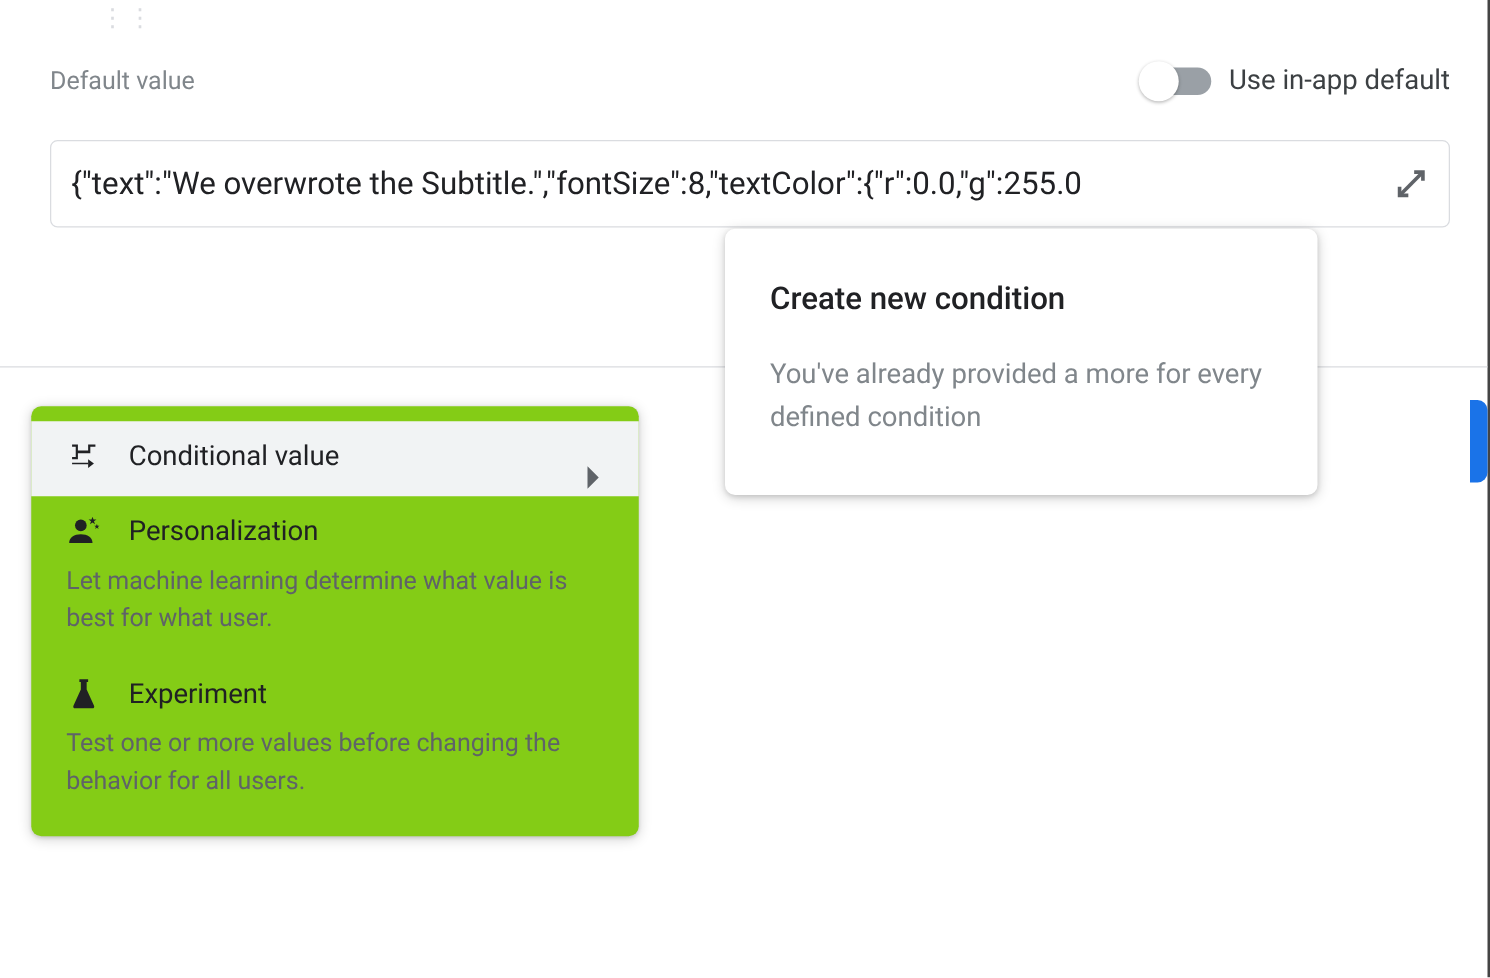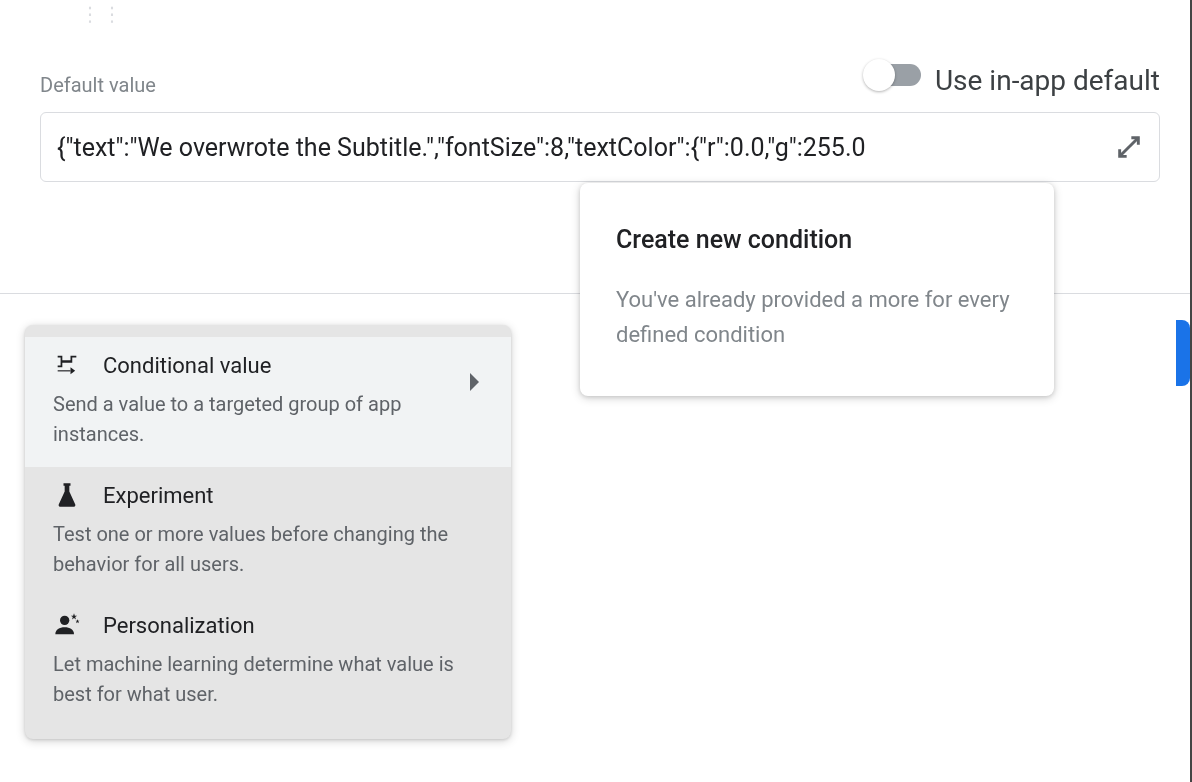--- a/index.html
+++ b/index.html
@@ -28,21 +28,21 @@
       font-size: 20px;
       letter-spacing: 2px;
     }
     .label-row {
       position: absolute;
       left: 40px;
       top: 52px;
       right: 32px;
       display: flex;
       justify-content: space-between;
-      align-items: flex-end;
+      align-items: flex-start;
     }
     .default-label {
       font-size: 20px;
       color: #80868b;
       font-weight: 400;
     }
     .toggle-wrap {
       display: flex;
       align-items: center;
       gap: 14px;
@@ -60,24 +60,23 @@
       position: absolute;
       left: -6px;
       top: -5px;
       width: 32px;
       height: 32px;
       background: #fff;
       border-radius: 50%;
       box-shadow: 0 1px 3px rgba(0,0,0,0.3);
     }
     .toggle-label {
-      font-size: 28px;
+      font-size: 22px;
       color: #3c4043;
       font-weight: 400;
-      margin-top: 12px;
     }
     .input-box {
       position: absolute;
       left: 40px;
       top: 112px;
       right: 32px;
       height: 70px;
       border: 1px solid #dadce0;
       border-radius: 6px;
       display: flex;
@@ -115,21 +114,21 @@
       width: 14px;
       height: 66px;
       background: #1a73e8;
       border-radius: 0 8px 8px 0;
     }
     .menu-card {
       position: absolute;
       left: 25px;
       top: 325px;
       width: 486px;
-      background: #e5e5e5;
+      background: #84cc16;
       border-radius: 8px;
       box-shadow: 0 2px 10px rgba(0,0,0,0.18), 0 1px 3px rgba(0,0,0,0.12);
       padding: 12px 0;
     }
     .menu-item {
       padding: 14px 28px 18px 28px;
       cursor: pointer;
     }
     .menu-item.hover {
       background: #f1f3f4;
@@ -233,44 +232,43 @@
     <div class="menu-item hover">
       <div class="menu-item-head">
         <svg class="menu-icon" viewBox="0 0 24 24" fill="#202124">
           <path d="M8 4 L8 8 L15 8 L15 4 L20 4 L20 5.5 L16.5 5.5 L16.5 10 L8 10 L8 14 L4 14 L4 12.5 L6.5 12.5 L6.5 5.5 L4 5.5 L4 4 Z"></path>
           <path d="M15 14 L19 17 L15 20 Z"></path>
           <path d="M4 16.5 L15 16.5 L15 17.5 L4 17.5 Z"></path>
         </svg>
         <div class="menu-title">Conditional value</div>
         <div class="chevron-right"></div>
       </div>
-      <div class="menu-desc">Send a value to a targeted group of app instances.</div>
-    </div>
-
-    <div class="menu-item">
-      <div class="menu-item-head">
-        <svg class="menu-icon" viewBox="0 0 24 24" fill="#202124">
-          <path d="M9 2 L15 2 L15 4 L14 4 L14 9 L19 20 C19.5 21 19 22 18 22 L6 22 C5 22 4.5 21 5 20 L10 9 L10 4 L9 4 Z"></path>
-        </svg>
-        <div class="menu-title">Experiment</div>
-      </div>
-      <div class="menu-desc">Test one or more values before changing the behavior for all users.</div>
     </div>
 
     <div class="menu-item">
       <div class="menu-item-head">
         <svg class="menu-icon" viewBox="0 0 24 24" fill="#202124">
           <circle cx="10" cy="8" r="4"></circle>
           <path d="M2 20 C2 16 5.5 14 10 14 C14.5 14 18 16 18 20 Z"></path>
           <path d="M18 2 L18.7 4 L20.7 4 L19 5.2 L19.7 7.2 L18 6 L16.3 7.2 L17 5.2 L15.3 4 L17.3 4 Z"></path>
           <path d="M21 7 L21.5 8.3 L22.8 8.3 L21.7 9.1 L22.2 10.4 L21 9.6 L19.8 10.4 L20.3 9.1 L19.2 8.3 L20.5 8.3 Z"></path>
         </svg>
         <div class="menu-title">Personalization</div>
       </div>
       <div class="menu-desc">Let machine learning determine what value is best for what user.</div>
     </div>
+
+    <div class="menu-item">
+      <div class="menu-item-head">
+        <svg class="menu-icon" viewBox="0 0 24 24" fill="#202124">
+          <path d="M9 2 L15 2 L15 4 L14 4 L14 9 L19 20 C19.5 21 19 22 18 22 L6 22 C5 22 4.5 21 5 20 L10 9 L10 4 L9 4 Z"></path>
+        </svg>
+        <div class="menu-title">Experiment</div>
+      </div>
+      <div class="menu-desc">Test one or more values before changing the behavior for all users.</div>
+    </div>
   </div>
 
   <div class="popover">
     <div class="popover-title">Create new condition</div>
     <div class="popover-text">You've already provided a more for every defined condition</div>
   </div>
 </div>
 
 </body></html>

